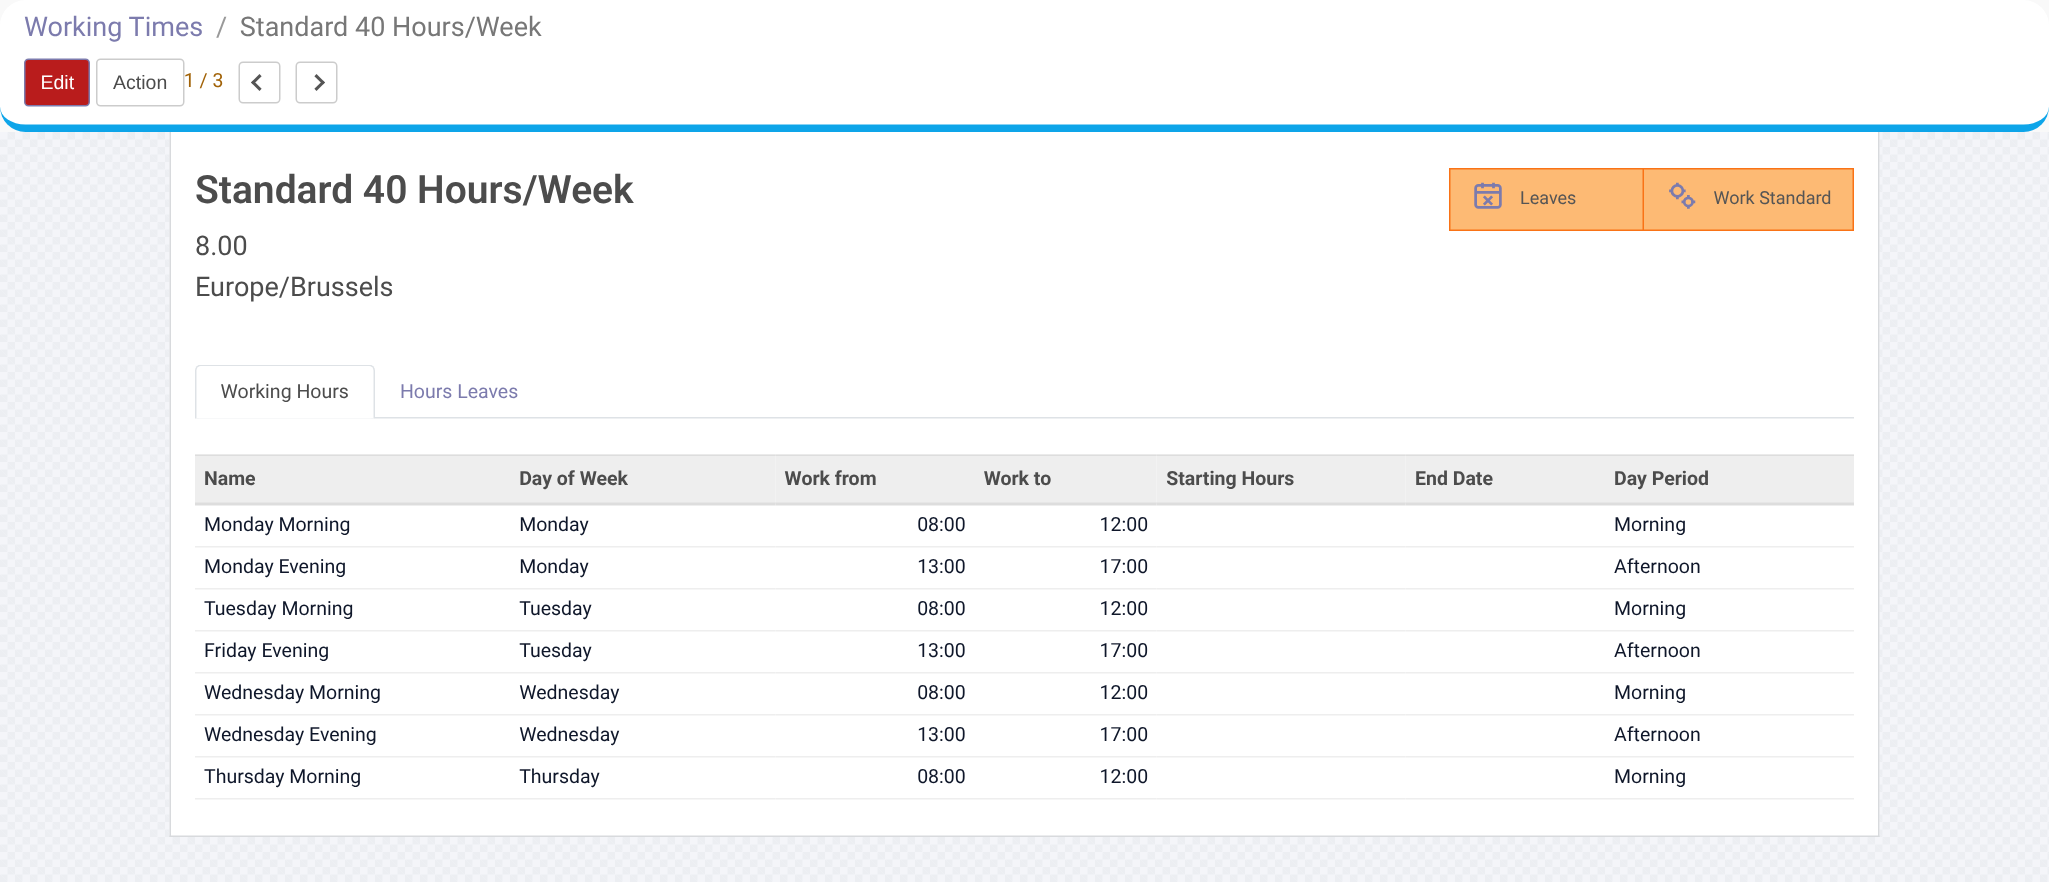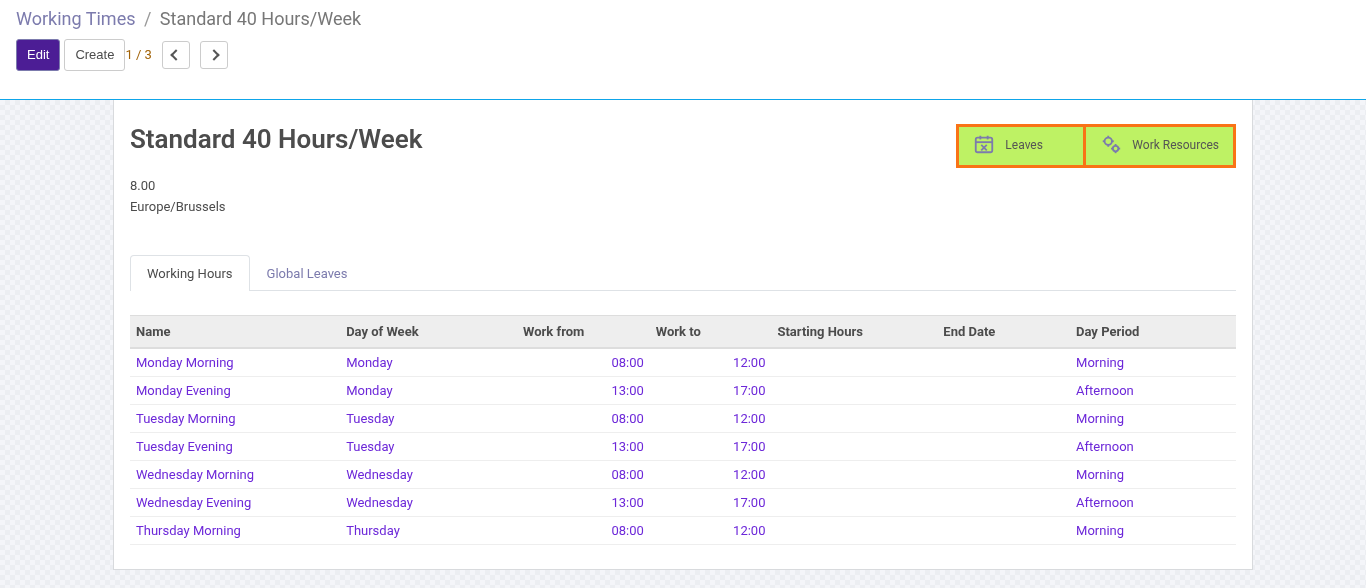--- a/index.html
+++ b/index.html
@@ -4,22 +4,23 @@
   <style>
     * { box-sizing: border-box; margin: 0; padding: 0; }
     body {
       font-family: -apple-system, BlinkMacSystemFont, "Segoe UI", Roboto, "Helvetica Neue", Arial, sans-serif;
       font-size: 13px;
       color: #4c4c4c;
       background: #f9f9f9;
     }
     .header-region {
       background: #fff;
-      border-bottom: 1px solid #0ea5e9;
-      padding: 0 16px 16px 16px;
+      border-bottom: 5px solid #0ea5e9;
+      padding: 0 16px 0 16px;
+      border-radius: 17px;
     }
     .breadcrumb {
       padding: 8px 0 6px 0;
       font-size: 18px;
       color: #777;
     }
     .breadcrumb .bc-link {
       color: #7c7bad;
       text-decoration: none;
       cursor: pointer;
@@ -38,21 +39,21 @@
       padding: 5px 10px;
       font-size: 13px;
       line-height: 1.5;
       border-radius: 3px;
       cursor: pointer;
       border: 1px solid #ccc;
       background: #fff;
       color: #4c4c4c;
     }
     .btn-primary {
-      background: #4c1d95;
+      background: #b91c1c;
       border-color: #7c7bad;
       color: #fff;
     }
     .btn + .btn { margin-left: 4px; }
     .toolbar-center {
       flex: 1;
       display: flex;
       justify-content: center;
     }
     .action-btn {
@@ -117,34 +118,34 @@
       color: #4c4c4c;
     }
     .stat-buttons {
       display: flex;
       gap: 0;
     }
     .stat-btn {
       display: flex;
       align-items: center;
       gap: 10px;
-      border: 3px solid #f97316;
+      border: 1px solid #f97316;
       padding: 6px 14px;
-      background: #bef264;
+      background: #fdba74;
       cursor: pointer;
       min-width: 130px;
       min-height: 42px;
     }
     .stat-btn + .stat-btn { border-left: none;}
     .stat-btn-text { font-size: 12px; color: #555; line-height: 1.2;}
     .stat-icon { color: #7c7bad; font-size: 18px; }
     .icon-svg { width: 22px; height: 22px; }
     .icon-svg path, .icon-svg rect, .icon-svg line, .icon-svg circle { stroke: #7c7bad; }
 
-    .info-block { margin-top: 10px; font-size: 13px; color: #4c4c4c; }
+    .info-block { margin-top: 0; font-size: 18px; color: #4c4c4c; }
     .info-block div { margin-bottom: 6px; }
 
     .sandwich-highlight {
       display: inline-flex;
       align-items: center;
       gap: 60px;
       border: 4px solid #e60000;
       border-radius: 4px;
       padding: 6px 10px;
       margin-top: 8px;
@@ -203,36 +204,36 @@
       font-weight: 700;
       background: #eee;
       border-top: 1px solid #ddd;
       border-bottom: 2px solid #ddd;
       padding: 8px 6px;
       color: #4c4c4c;
     }
     .data-table tbody td {
       border-bottom: 1px solid #eee;
       padding: 6px 6px;
-      color: #6d28d9;
+      color: #0f172a;
     }
     .col-right { text-align: right; }
   </style>
 </head>
 <body>
 
 <div class="header-region">
   <div class="breadcrumb">
     <span class="bc-link">Working Times</span>
     <span class="bc-sep">/</span>
     <span class="bc-current">Standard 40 Hours/Week</span>
   </div>
   <div class="toolbar">
     <button class="btn btn-primary">Edit</button>
-    <button class="btn">Create</button>
+    <button class="btn">Action</button>
     <div class="pager">
       <span class="pager-text">1 / 3</span>
       <button class="btn pager-btn">
         <span class="chevron chevron-left"></span>
       </button>
       <button class="btn pager-btn">
         <span class="chevron chevron-right"></span>
       </button>
     </div>
   </div>
@@ -265,33 +266,33 @@
               <line x1="9" y1="3" x2="9" y2="5"></line>
               <line x1="9" y1="13" x2="9" y2="15"></line>
               <line x1="3" y1="9" x2="5" y2="9"></line>
               <line x1="13" y1="9" x2="15" y2="9"></line>
               <line x1="17" y1="12" x2="17" y2="14"></line>
               <line x1="17" y1="20" x2="17" y2="22"></line>
               <line x1="12" y1="17" x2="14" y2="17"></line>
               <line x1="20" y1="17" x2="22" y2="17"></line>
             </svg>
           </span>
-          <span class="stat-btn-text">Work Resources</span>
+          <span class="stat-btn-text">Work Standard</span>
         </div>
       </div>
     </div>
 
     <div class="info-block">
       <div>8.00</div>
       <div>Europe/Brussels</div>
     </div>
 
     <div class="tabs">
       <div class="tab active">Working Hours</div>
-      <div class="tab">Global Leaves</div>
+      <div class="tab">Hours Leaves</div>
     </div>
 
     <table class="data-table">
       <colgroup>
         <col style="width:19%">
         <col style="width:16%">
         <col style="width:12%">
         <col style="width:11%">
         <col style="width:15%">
         <col style="width:12%">
@@ -330,21 +331,21 @@
           <tr>
             <td>Tuesday Morning</td>
             <td>Tuesday</td>
             <td class="col-right">08:00</td>
             <td class="col-right">12:00</td>
             <td></td>
             <td></td>
             <td>Morning</td>
           </tr>
           <tr>
-            <td>Tuesday Evening</td>
+            <td>Friday Evening</td>
             <td>Tuesday</td>
             <td class="col-right">13:00</td>
             <td class="col-right">17:00</td>
             <td></td>
             <td></td>
             <td>Afternoon</td>
           </tr>
           <tr>
             <td>Wednesday Morning</td>
             <td>Wednesday</td>

